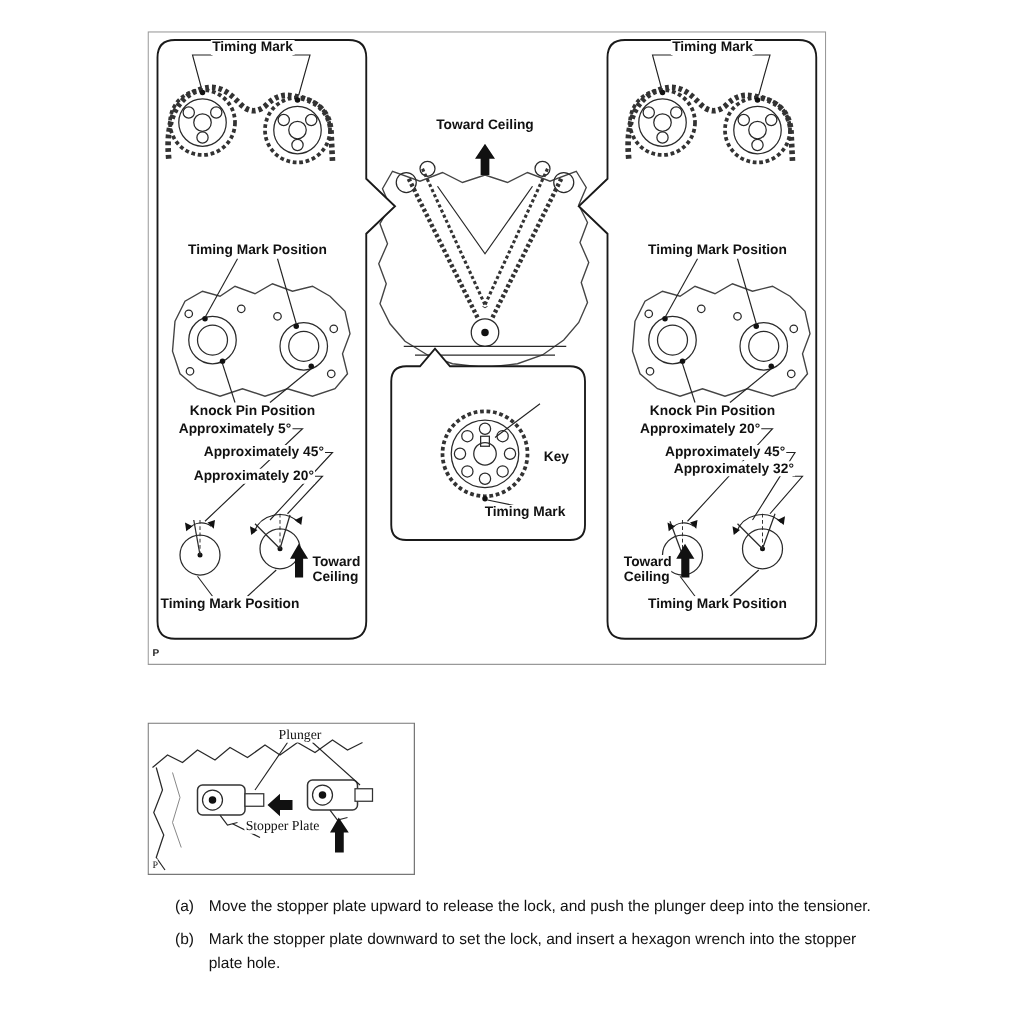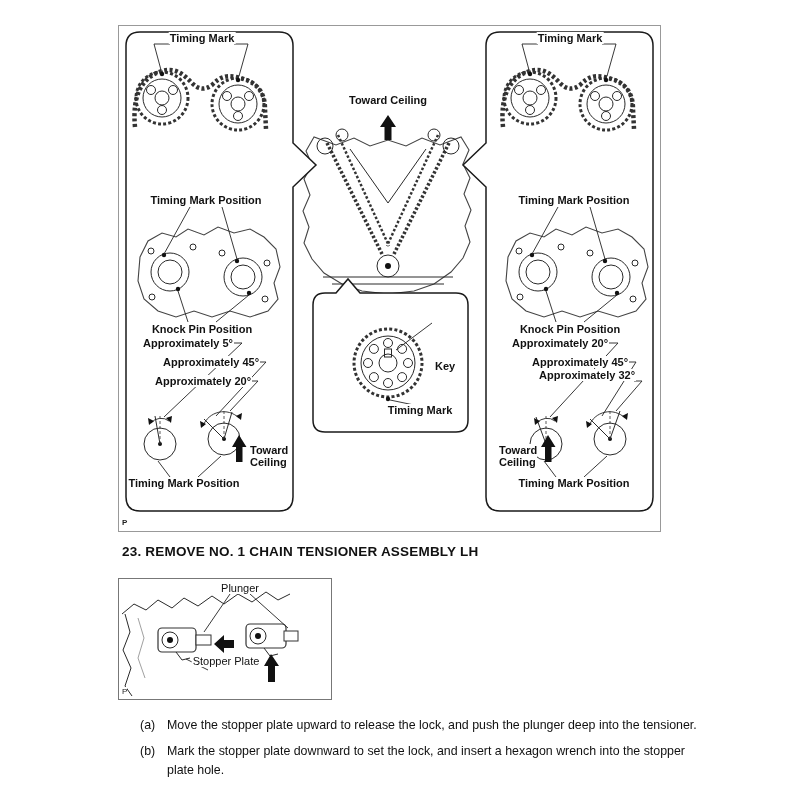--- a/index.html
+++ b/index.html
@@ -232,23 +232,22 @@
 
     <span class="lbl c" style="left:66px;top:452px;">Timing Mark Position</span>
     <span class="lbl c" style="left:456px;top:452px;">Timing Mark Position</span>
 
     <span class="lbl" style="left:316px;top:292px;margin-top:43px;">Key</span>
     <span class="lbl c" style="left:302px;top:379px;">Timing Mark</span>
 
     <span class="pmark" style="left:4px;top:493px;">P</span>
   </div>
 
-  <div class="heading">23. REMOVE NO. 1 CHAIN TENSIONER ASSEMBLY LH</div>
-
-  <div class="fig" style="left:118px;top:578px;width:250px;height:122px;">
+
+  <div class="fig" style="left:118px;top:578px;width:250px;height:122px;font-family:Liberation Serif, serif;">
     <svg width="214" height="122" viewBox="0 0 214 122">
       <rect x="0.5" y="0.5" width="213" height="121" fill="#fff" stroke="#777" stroke-width="1"></rect>
       <g>
         <path class="ln" d="M 4 36 L 16 26 L 28 32 L 40 22 L 54 30 L 66 20 L 80 28 L 94 18 L 106 26 L 120 16 L 134 24 L 148 14 L 160 22 L 172 16"></path>
         <path class="ln" d="M 7 36 L 12 54 L 5 72 L 13 90 L 7 108 L 14 118"></path>
         <path class="ln" style="stroke:#888;stroke-width:.8" d="M 20 40 L 26 60 L 20 80 L 27 100"></path>
       </g>
       <g>
         <rect x="40" y="50" width="38" height="24" rx="4" fill="#fff" stroke="#333" stroke-width="1.2"></rect>
         <circle class="ln" cx="52" cy="62" r="8"></circle>

